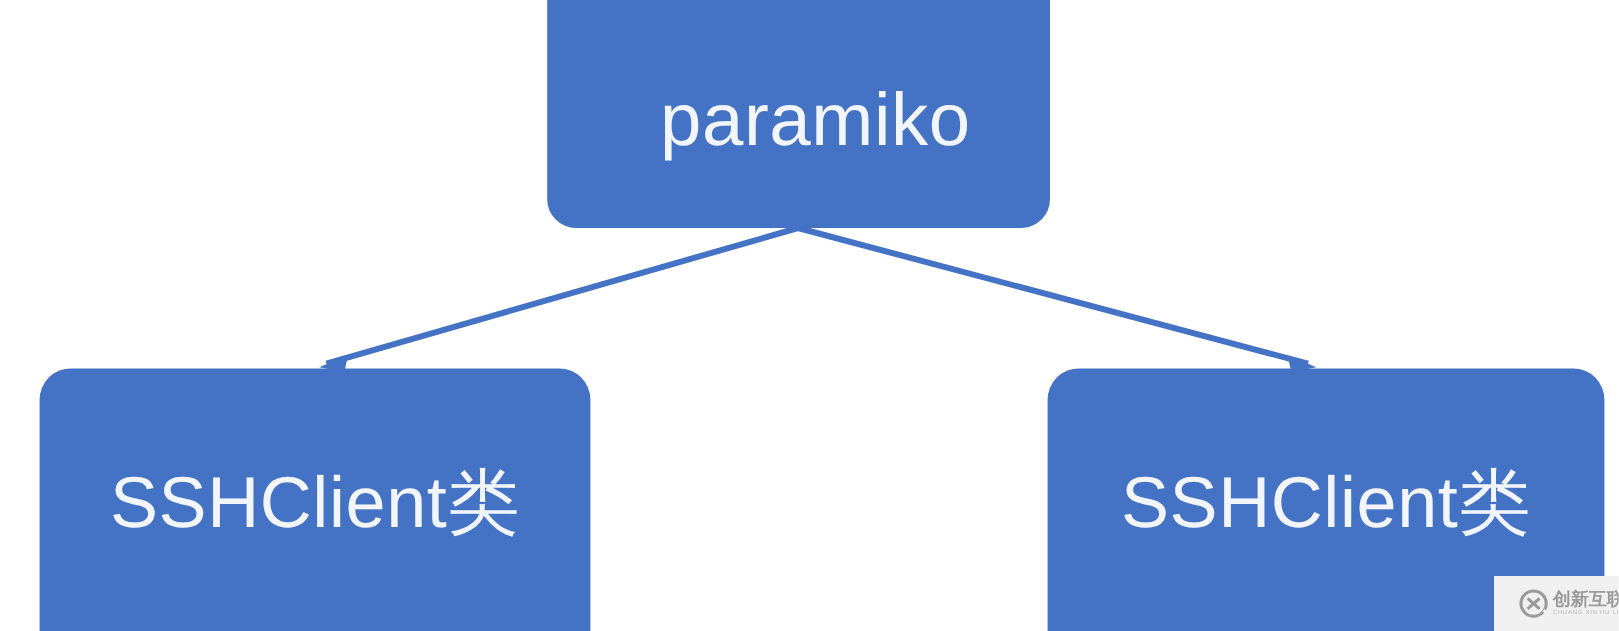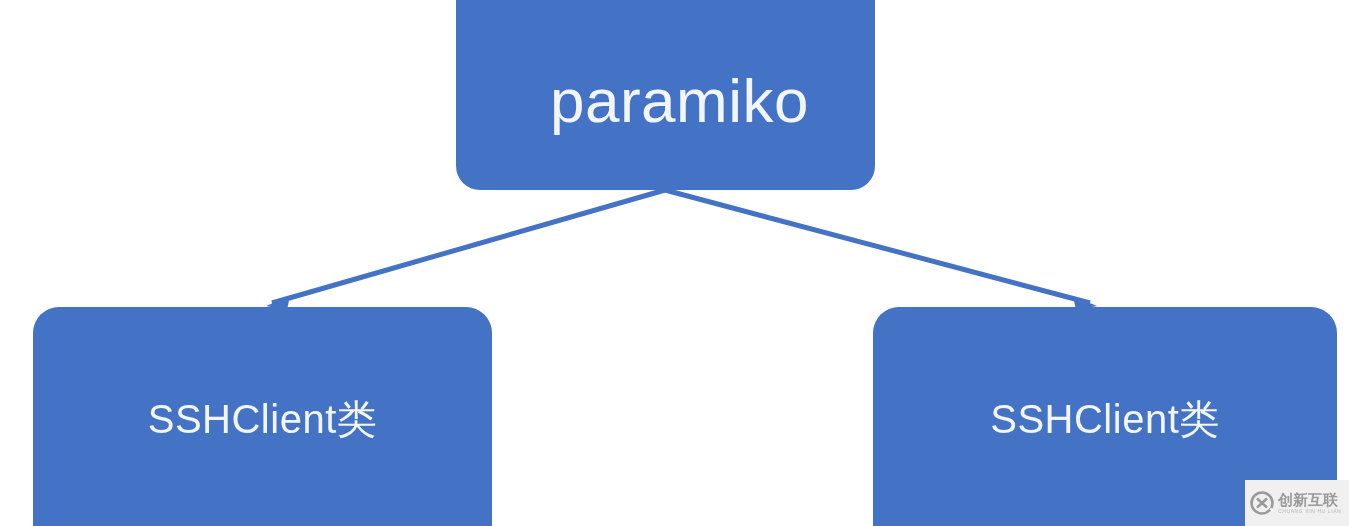--- a/index.html
+++ b/index.html
@@ -76,36 +76,36 @@
     left: 873px;
     top: 307px;
     width: 464px;
     height: 250px;
     border-radius: 26px;
     align-items: flex-start;
     padding-top: 82px;
   }
   #node-sshclient .node-label,
   #node-transport .node-label {
-    font-size: 40px;
+    font-size: 60px;
     line-height: 60px;
   }
 
   
   #watermark {
     position: absolute;
     right: 0px;
     bottom: 0px;
     width: 104px;
     height: 46px;
     background: #f0f0f0;
     display: flex;
     align-items: center;
     justify-content: flex-start;
-    padding-left: 4px;
+    padding-left: 20px;
     box-sizing: border-box;
   }
   #watermark .wm-logo {
     flex: 0 0 auto;
     margin-right: 3px;
     line-height: 0;
   }
   #watermark .wm-text {
     display: flex;
     flex-direction: column;

